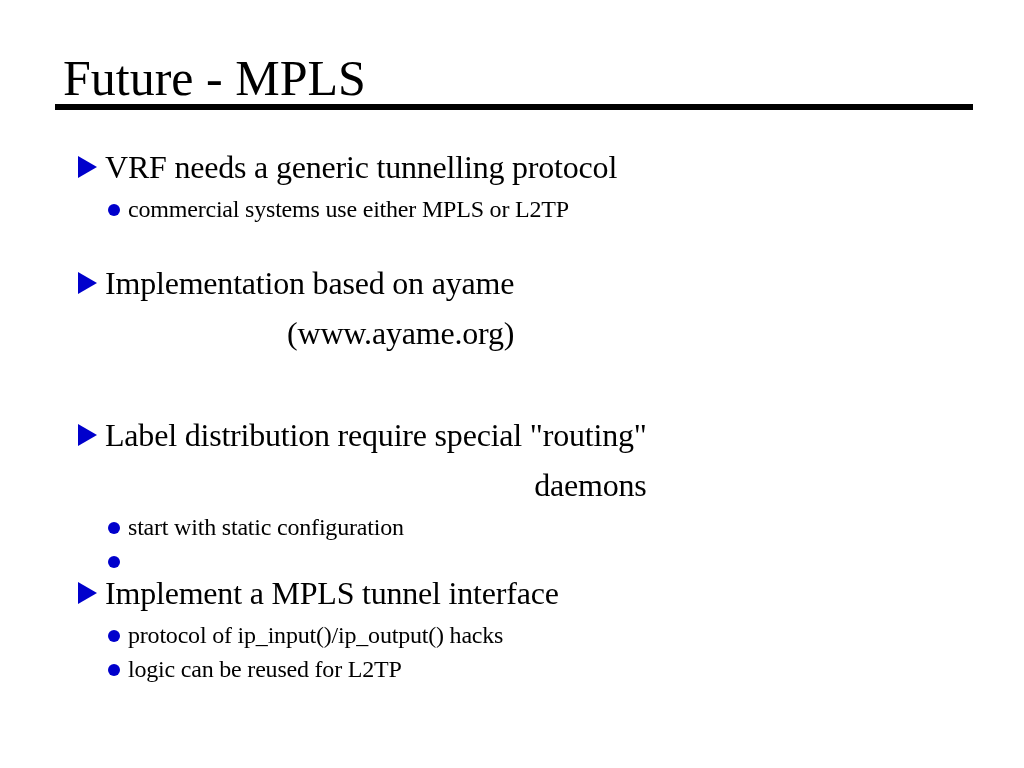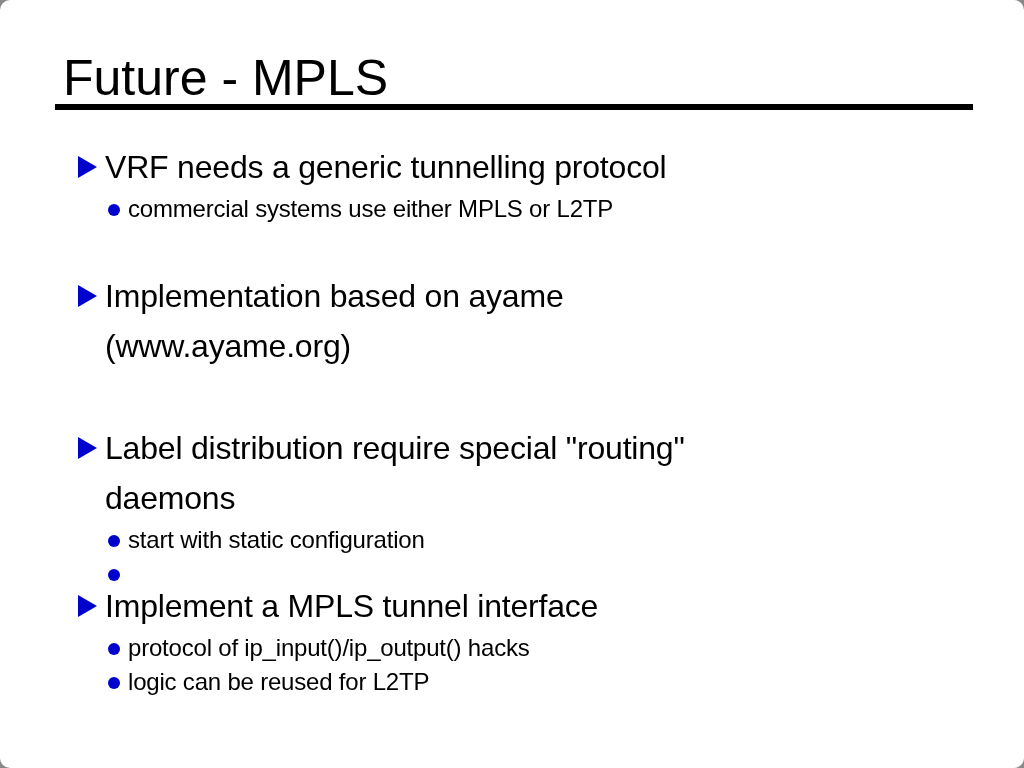--- a/index.html
+++ b/index.html
@@ -5,24 +5,23 @@
   html, body {
     margin: 0;
     padding: 0;
     background: #888;
   }
   .slide {
     position: relative;
     width: 1024px;
     height: 768px;
     background: var(--bg, #ffffff);
-    font-family: Liberation Sans, sans-serif;
+    font-family: Liberation Serif, serif;
     color: var(--text, #000000);
     overflow: hidden;
-    border-radius: 10px;
   }
   .slide-title {
     position: absolute;
     left: 63px;
     top: 53px;
     font-size: 50px;
     line-height: 50px;
     font-weight: 400;
     letter-spacing: 0px;
     white-space: nowrap;
@@ -35,26 +34,27 @@
     height: 6px;
     background: var(--rule, #000000);
   }
   .content {
     position: absolute;
     left: 78px;
     top: 142px;
     width: 880px;
   }
   .group { margin: 0; }
-  .g2 { margin-top: 45px; }
+  .g2 { margin-top: 32px; }
   .g3 { margin-top: 52px; }
   .g4 { }
   .main-line {
     display: flex;
     align-items: flex-start;
+    text-align: right;
   }
   .tri {
     flex: 0 0 auto;
     width: 0;
     height: 0;
     border-left: 19px solid var(--bullet, #0000cc);
     border-top: 11px solid transparent;
     border-bottom: 11px solid transparent;
     margin-top: 14px;
     margin-right: 8px;

